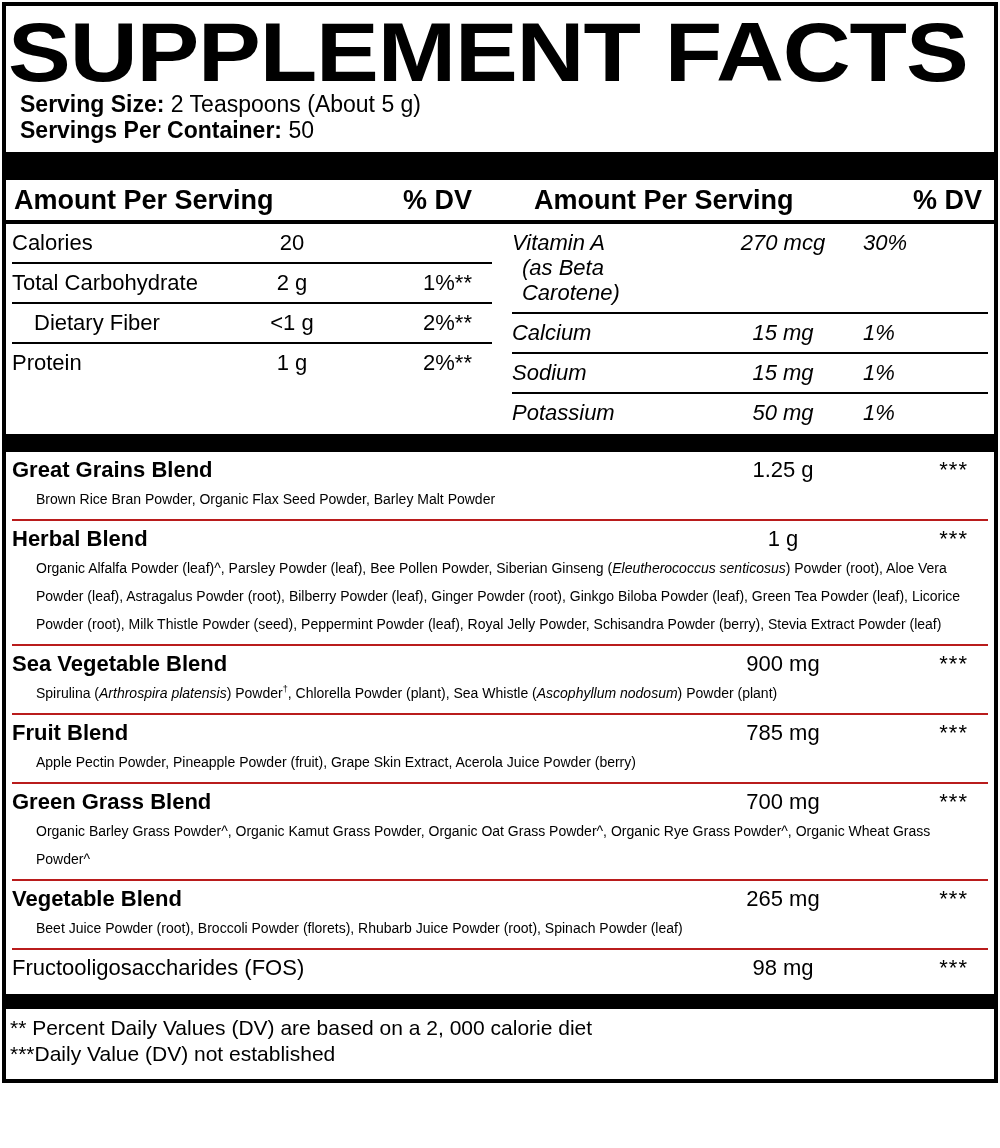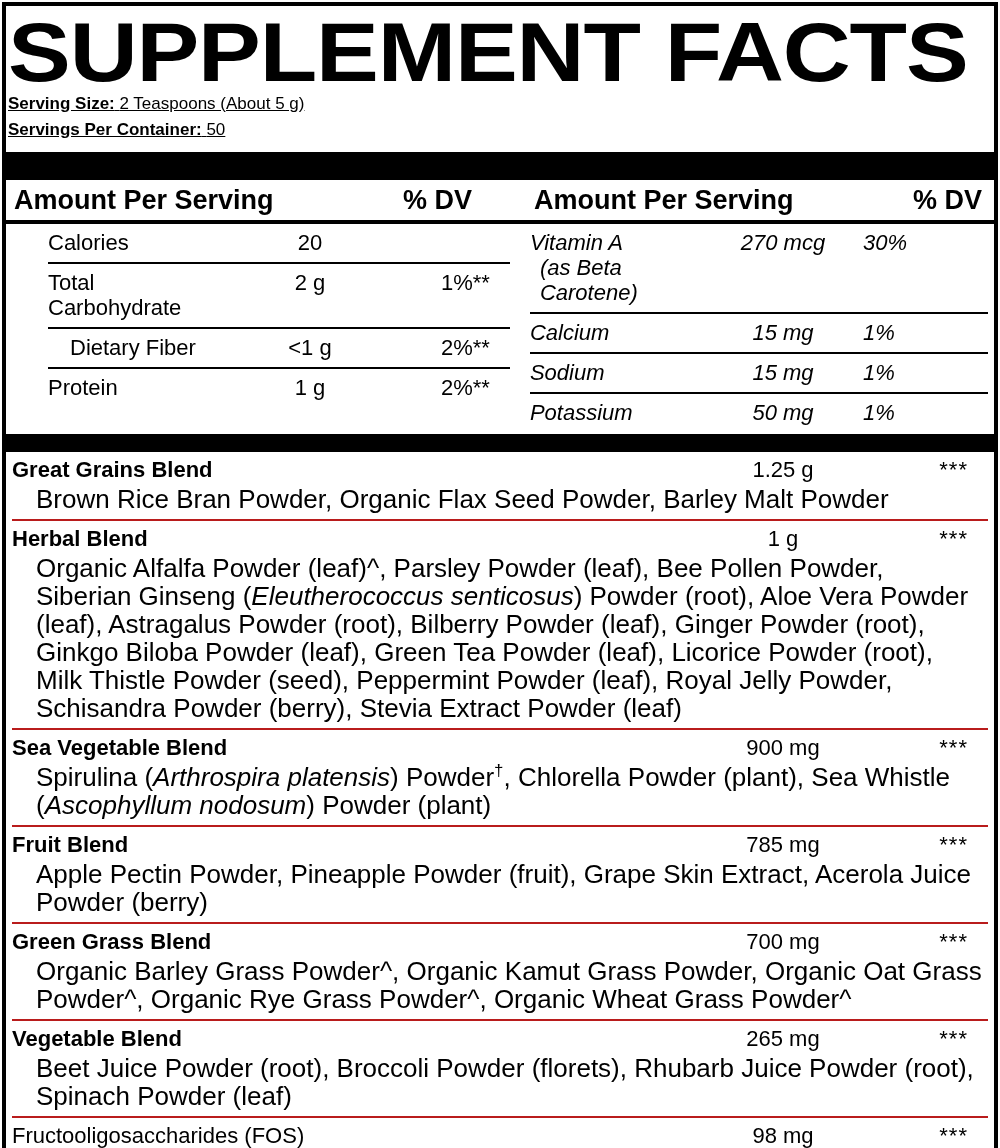--- a/index.html
+++ b/index.html
@@ -23,39 +23,39 @@
     font-size: 84px;
     font-weight: bold;
     line-height: 0.82;
     letter-spacing: -1px;
     white-space: nowrap;
     width: max-content;
     transform: scaleX(1.12);
     transform-origin: left center;
   }
   
-  .serving { padding: 0 2px; font-size: 17px; line-height: 26px; text-decoration: underline; }
+  .serving { padding: 0 14px; font-size: 23px; line-height: 26px; }
   .serving .lbl { font-weight: bold; }
   
   .bar { background: #000; width: 100%; }
   .bar-1 { height: 28px; margin-top: 9px; }
   .bar-2 { height: 18px; margin-top: 2px; }
   .bar-3 { height: 15px; }
   
   .cols-header { display: flex; padding: 0 6px; }
   .colh { display: flex; justify-content: space-between; font-weight: bold; font-size: 27px; padding: 5px 0 4px; }
   .colh-left  { width: 482px; margin-right: 20px; }
   .colh-right { width: 478px; }
   .colh-left  .hname { padding-left: 2px; }
   .colh-left  .hdv   { padding-right: 20px; }
   .colh-right .hname { padding-left: 22px; }
   .colh-right .hdv   { padding-right: 6px; }
   .header-rule { height: 4px; background: #000; }
   
-  .cols { display: flex; padding: 0 6px; align-items: flex-start; margin-left: 36px; }
+  .cols { display: flex; padding: 0 6px; align-items: flex-start; }
   .ncol { display: block; }
   .ncol-left  { width: 482px; margin-right: 20px; }
   .ncol-right { width: 478px; }
   .nrow { display: grid; align-items: start; padding: 6px 0 7px; border-bottom: 2px solid #000; font-size: 22px; line-height: 25px; }
   .ncol-left  .nrow { grid-template-columns: 1fr 170px 115px; }
   .ncol-right .nrow { grid-template-columns: 1fr 160px 125px; font-style: italic; }
   .ncol .nrow:last-child { border-bottom: none; }
   .nrow .amt { text-align: center; }
   .ncol-left  .nrow .dv { text-align: right; padding-right: 20px; }
   .ncol-right .nrow .dv { padding-right: 26px; }
@@ -64,21 +64,21 @@
   
   .blends { padding: 0 6px; border-radius: 11px; }
   .blend { padding: 2px 0 4px; }
   .blend + .blend { border-top: 2px solid #b91c1c; }
   .blend:last-child { padding-bottom: 12px; }
   .bhead { display: grid; grid-template-columns: 1fr 150px 130px; font-size: 22px; line-height: 26px; padding: 3px 0 1px; }
   .bname { font-weight: bold; }
   .bname.regular { font-weight: normal; }
   .bamt { text-align: center; }
   .bdv { text-align: right; padding-right: 20px; letter-spacing: 1px; }
-  .bing { margin: 0; font-size: 26px; line-height: 28px; padding: 1px 2px 2px 24px; }
+  .bing { margin: 0; font-size: 14px; line-height: 28px; padding: 1px 2px 2px 24px; }
   .bing i { font-style: italic; }
   .bing sup { font-size: 0.65em; vertical-align: super; line-height: 0; }
   
   .footnotes { padding: 6px 4px 12px; font-size: 21px; line-height: 26px; }
   .footnotes p { margin: 0; }
 </style>
 </head>
 <body style="background: rgb(255, 255, 255); color: rgb(0, 0, 0);">
 
 <div class="panel">

